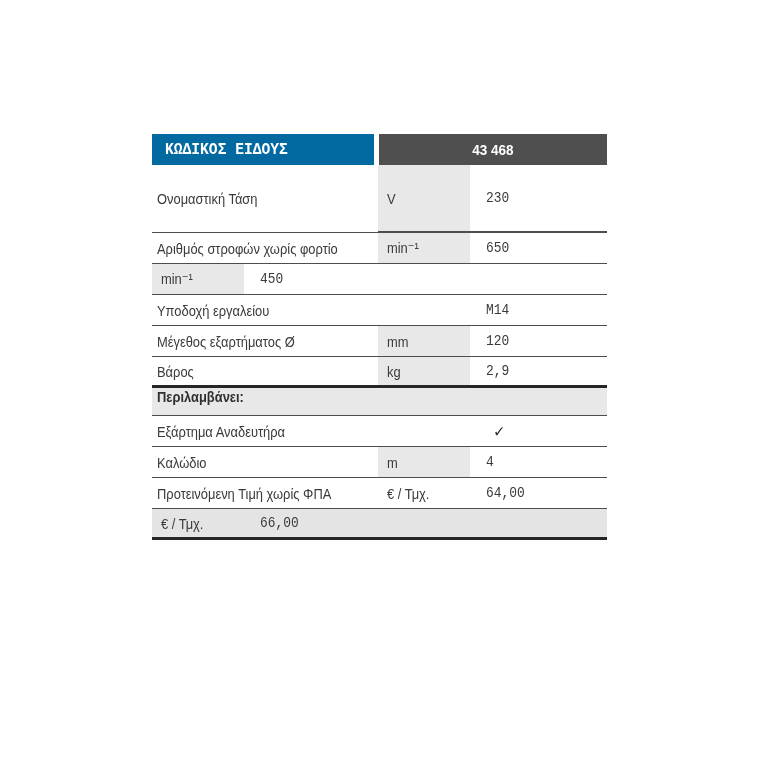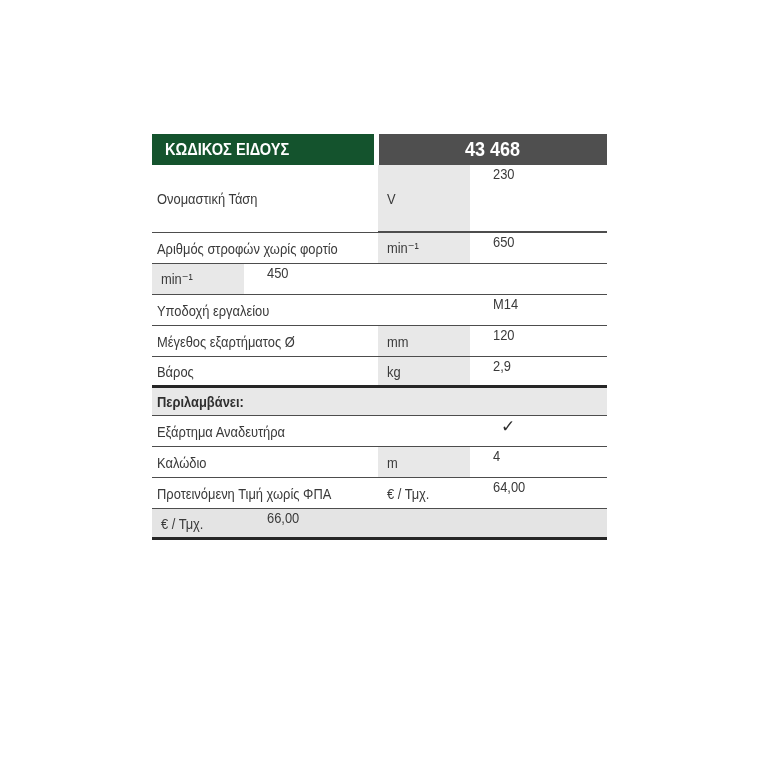--- a/index.html
+++ b/index.html
@@ -12,29 +12,29 @@
   }
   .spec-table {
     position: absolute;
     left: 152px; top: 134px;
     width: 455px;
     color: #3a3a3a;
   }
   
   .hdr { display: flex; height: 31px; }
   .hdr-left {
-    width: 222px; background: #14532d; color: #ffffff;
+    width: 222px; background: #0369a1; color: #ffffff;
     font-weight: bold; font-size: 17px;
     display: flex; align-items: center;
-    padding-left: 13px; box-sizing: border-box;
+    padding-left: 13px; box-sizing: border-box; font-family: Liberation Mono, monospace;
   }
   .hdr-gap { width: 5px; background: #ffffff; }
   .hdr-right {
     flex: 1; background: #4f4f4f; color: #ffffff;
-    font-weight: bold; font-size: 20px;
+    font-weight: bold; font-size: 15px;
     display: flex; align-items: center; justify-content: center;
   }
   
   .row {
     display: flex; align-items: stretch;
     height: 31px; box-sizing: border-box;
     border-bottom: 1.5px solid #4d4d4d;
     font-size: 15px;
   }
   .row.thick { border-bottom: 3px solid #262626; }
@@ -45,30 +45,31 @@
     display: flex; align-items: center;
     padding-left: 5px;
   }
   .cell-unit {
     width: 92px; box-sizing: border-box;
     display: flex; align-items: center;
     padding-left: 9px;
   }
   .cell-unit.gray { background: #e8e8e8; }
   .cell-value {
-    flex: 1; display: flex; 
-    padding-left: 23px;
+    flex: 1; display: flex; align-items: center;
+    padding-left: 16px;
+    font-family: Liberation Mono, monospace;
   }
   .right-col { flex: 1; display: flex; flex-direction: column; }
   .subrow { flex: 1; display: flex; }
   .subrow.sub-sep { border-bottom: 1.5px solid #4d4d4d; }
   .section-row {
     height: 28px; box-sizing: border-box;
     background: #e8e8e8;
-    display: flex; align-items: center;
+    display: flex; align-items: flex-start;
     padding-left: 5px;
     font-weight: bold; font-size: 15px;
     border-bottom: 1.5px solid #4d4d4d;
     color: #2f2f2f;
   }
   .cond {
     display: inline-block;
     white-space: nowrap;
     transform: scaleX(0.86);
     transform-origin: 0 50%;

